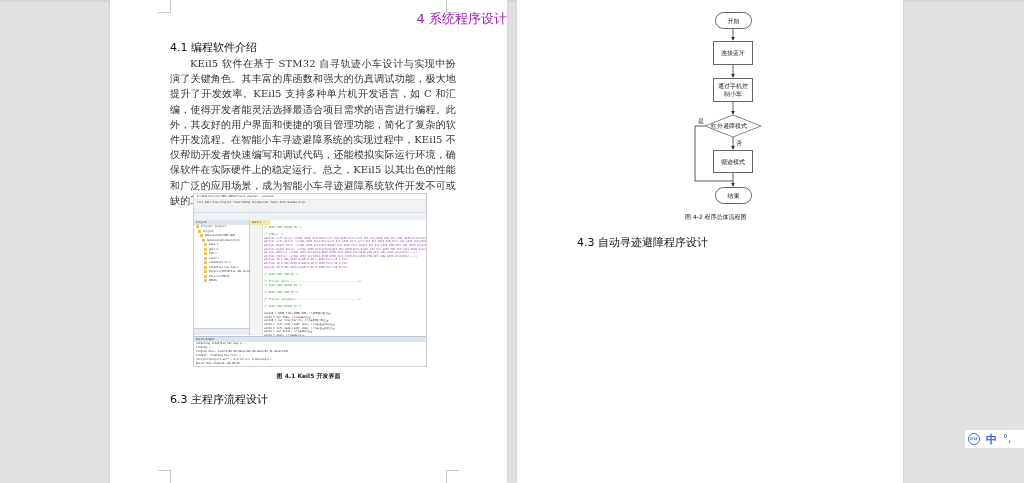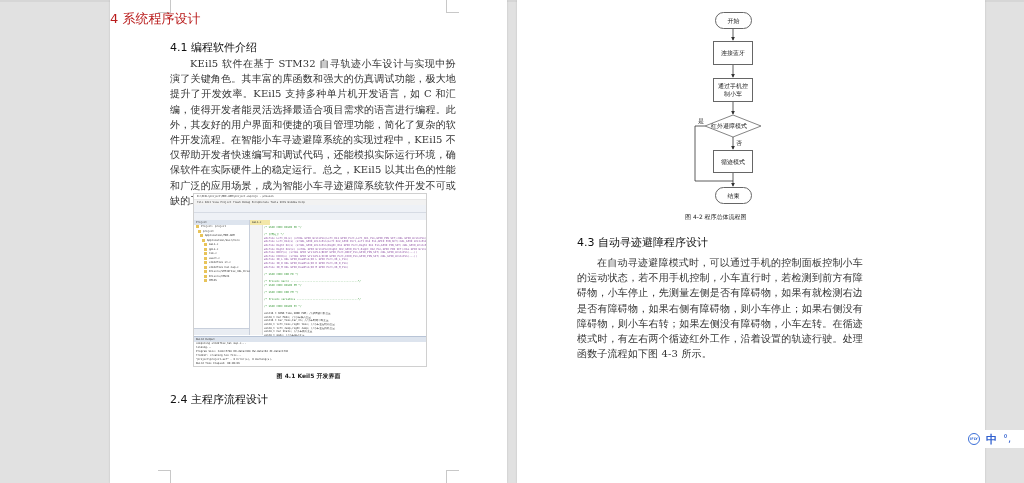--- a/index.html
+++ b/index.html
@@ -9,29 +9,29 @@
       position: relative;
       font-family: "DejaVu Serif", "Liberation Serif", serif;
       color: #222;
     }
     .page {
       position: absolute; top: 0; height: 483px; background: #fff;
       box-shadow: 0 0 2px rgba(0,0,0,0.15);
       overflow: hidden;
     }
     #page-left { left: 110px; width: 397px; }
-    #page-right { left: 517px; width: 468px; }
+    #page-right { left: 517px; width: 386px; }
     .corner { position: absolute; width: 12px; height: 12px; border-color: #c8c8c8; border-style: solid; border-width: 0; }
     .corner.tl { border-right-width: 1px; border-bottom-width: 1px; }
     .corner.tr { border-left-width: 1px; border-bottom-width: 1px; }
     .corner.bl { border-right-width: 1px; border-top-width: 1px; }
     .corner.br { border-left-width: 1px; border-top-width: 1px; }
     .ch-title {
-      position: absolute; left: 0; right: 0; top: 10px; text-align: left;
-      font-family: "DejaVu Sans", sans-serif; font-size: 13px; color: #b91c1c;
+      position: absolute; left: 0; right: 0; top: 10px; text-align: right;
+      font-family: "DejaVu Sans", sans-serif; font-size: 13px; color: #a21caf;
     }
     .sec-title {
       position: absolute; left: 60px;
       font-family: "DejaVu Sans", sans-serif; font-size: 11px; color: #111; font-weight: normal;
     }
     .para {
       position: absolute; left: 60px; width: 286px;
       font-size: 10px; line-height: 15.2px; color: #333;
       text-align: justify; text-indent: 2em; margin: 0;
       letter-spacing: 0.15px;
@@ -189,21 +189,21 @@
           <div class="bl">linking...</div>
           <div class="bl">Program Size: Code=5728 RO-data=368 RW-data=64 ZI-data=1736</div>
           <div class="bl">FromELF: creating hex file...</div>
           <div class="bl">"project\project.axf" - 0 Error(s), 0 Warning(s).</div>
           <div class="bl">Build Time Elapsed:  00:00:06</div>
         </div>
     </div>
   </div>
   <div class="caption" style="left:0;right:0;top:372px;">图 4.1 Keil5 开发界面</div>
 
-  <div class="sec-title" style="top:392px;">2.4  主程序流程设计</div>
+  <div class="sec-title" style="top:392px;">6.3  主程序流程设计</div>
 
   <div class="corner bl" style="left:48px;bottom:0px;"></div>
   <div class="corner br" style="right:48px;bottom:0px;"></div>
 </div>
 
 <div class="page" id="page-right">
   <div class="flow">
     <svg width="398" height="230" style="position:absolute;left:0;top:0;">
       <defs>
         <marker id="arr" markerWidth="5" markerHeight="5" refX="4" refY="2.5" orient="auto">
@@ -230,20 +230,19 @@
     <div class="fnode" style="left:196px;top:78px;width:40px;height:24px;padding:0 4px;">通过手机控制小车</div>
     <div class="flabel" style="left:194px;top:122px;">红外避障模式</div>
     <div class="flabel" style="left:181px;top:117px;">是</div>
     <div class="flabel" style="left:219px;top:139px;">否</div>
     <div class="fnode" style="left:196px;top:150px;width:40px;height:23px;">循迹模式</div>
     <div class="fnode term" style="left:198px;top:187px;width:37px;height:17px;">结束</div>
     <div class="caption" style="left:168px;top:213px;font-weight:normal;">图 4-2   程序总体流程图</div>
   </div>
 
   <div class="sec-title" style="top:235px;">4.3  自动寻迹避障程序设计</div>
-  <p class="para" style="top:255px;">在自动寻迹避障模式时，可以通过手机的控制面板控制小车的运动状态，若不用手机控制，小车直行时，若检测到前方有障碍物，小车停止，先测量左侧是否有障碍物，如果有就检测右边是否有障碍物，如果右侧有障碍物，则小车停止；如果右侧没有障碍物，则小车右转；如果左侧没有障碍物，小车左转。在循迹模式时，有左右两个循迹红外工作，沿着设置的轨迹行驶。处理函数子流程如下图 4-3 所示。</p>
 </div>
 
 <div class="ime">
   <div class="ime-logo">iFLY</div>
   <span class="ime-lang">中</span>
   <span class="ime-punct">°,</span>
 </div>
 
 </body></html>

